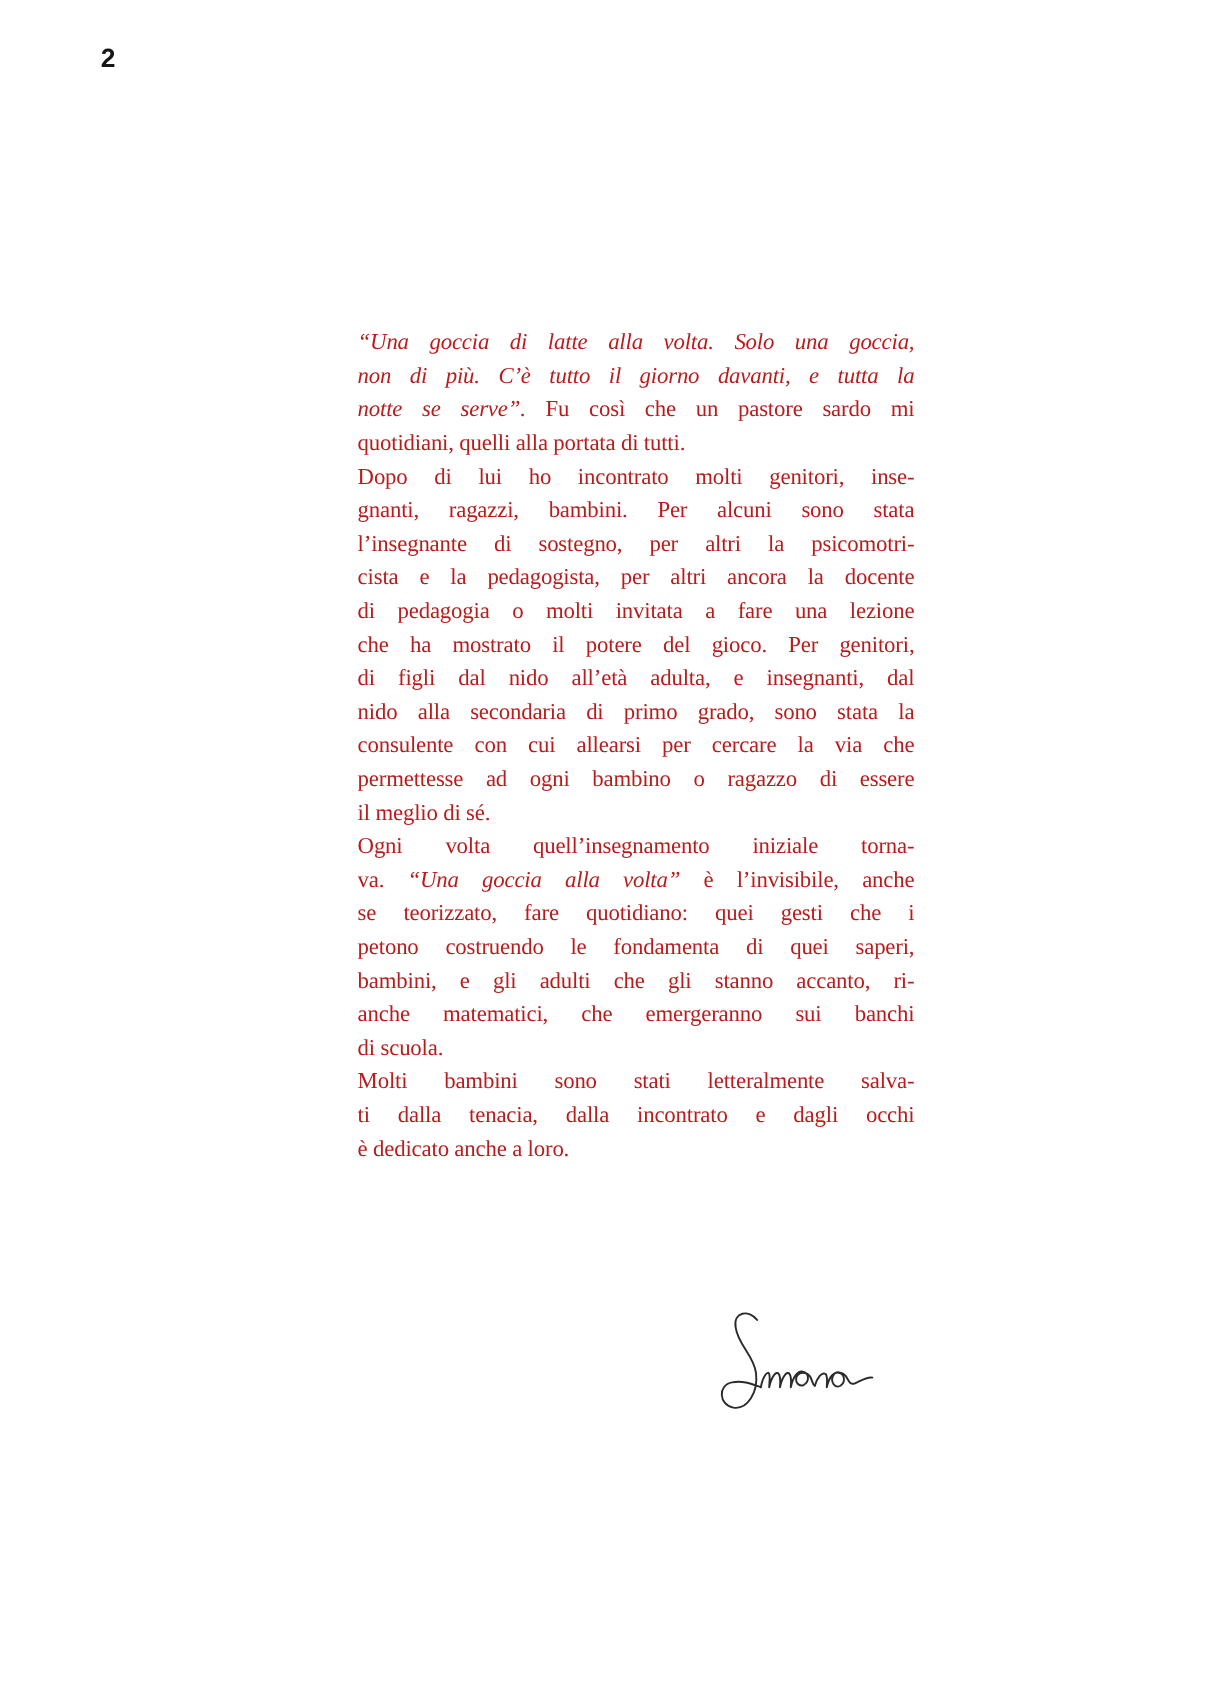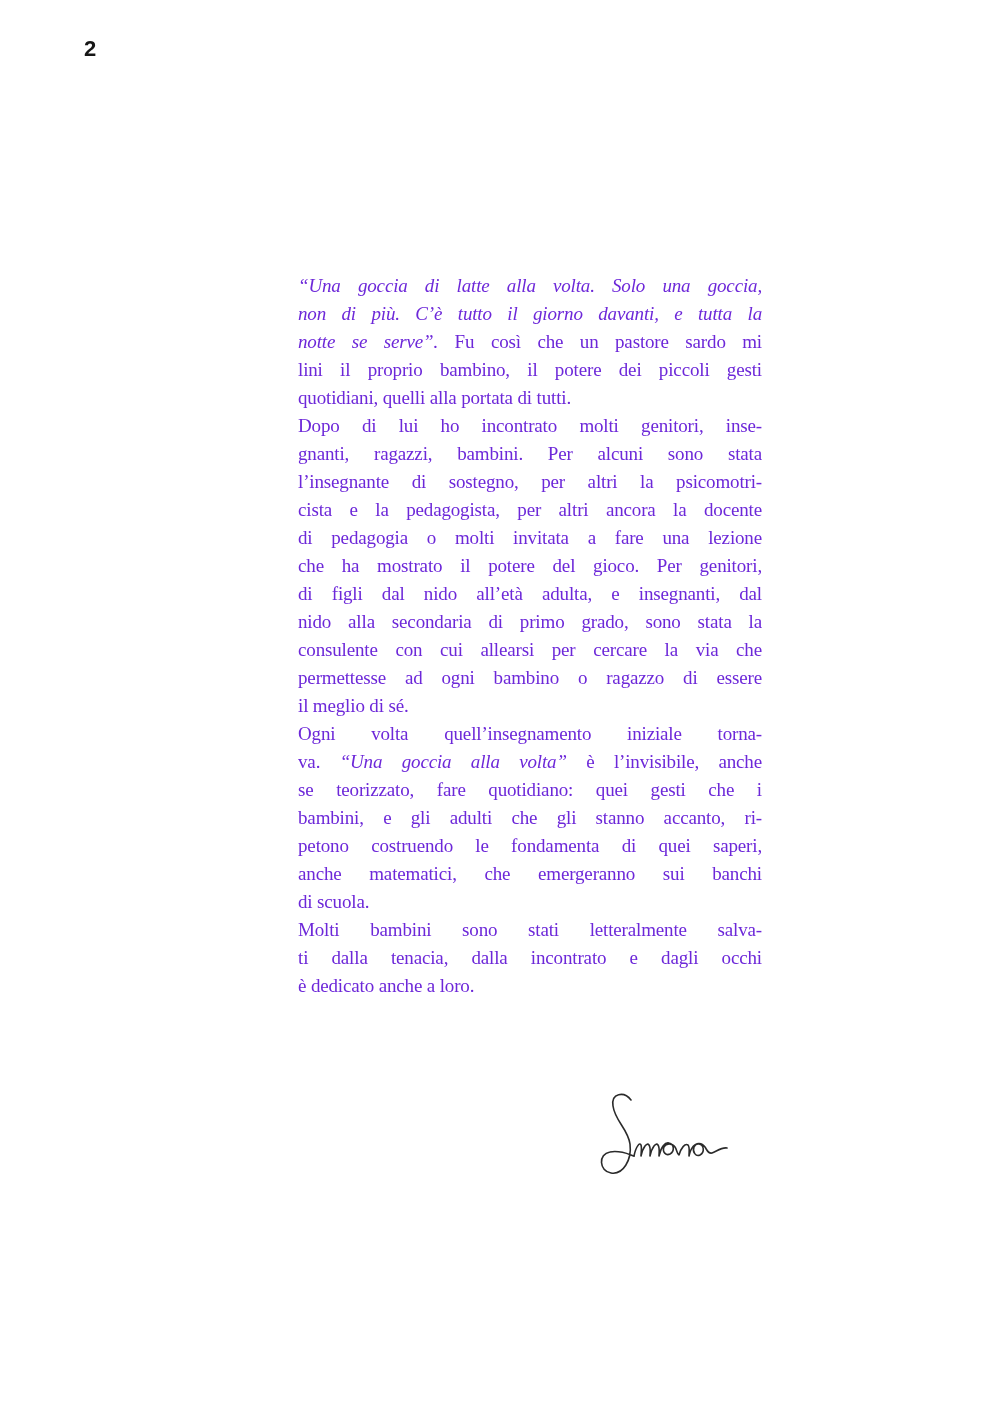--- a/index.html
+++ b/index.html
@@ -27,21 +27,21 @@
   }
   .text-block {
     position: absolute;
     left: 298px;
     top: 272px;
     width: 464px;
     font-size: 19px;
     line-height: 28px;
     letter-spacing: -0.15px;
     text-align: justify;
-    color: #6d28d9;
+    color: #b91c1c;
   }
   .paragraph { margin: 0; padding: 0; }
   
   .tline {
     height: 28px;
     overflow: hidden;
     text-align: justify;
     text-align-last: justify;
   }
   .tline::after {
@@ -76,42 +76,41 @@
 
 <div class="book-page">
 
   <div class="page-number">2</div>
 
   <div class="text-block">
       <div class="paragraph">
         <div class="tline"><span class="it">“Una goccia di latte alla volta. Solo una goccia,</span></div>
         <div class="tline"><span class="it">non di più. C’è tutto il giorno davanti, e tutta la</span></div>
         <div class="tline"><span class="it">notte se serve”.</span><span> Fu così che un pastore sardo mi</span></div>
-        <div class="tline"><span>lini il proprio bambino, il potere dei piccoli gesti</span></div>
         <div class="tline tline-last"><span>quotidiani, quelli alla portata di tutti.</span></div>
       </div>
       <div class="paragraph">
         <div class="tline"><span>Dopo di lui ho incontrato molti genitori, inse-</span></div>
         <div class="tline"><span>gnanti, ragazzi, bambini. Per alcuni sono stata</span></div>
         <div class="tline"><span>l’insegnante di sostegno, per altri la psicomotri-</span></div>
         <div class="tline"><span>cista e la pedagogista, per altri ancora la docente</span></div>
         <div class="tline"><span>di pedagogia o molti invitata a fare una lezione</span></div>
         <div class="tline"><span>che ha mostrato il potere del gioco. Per genitori,</span></div>
         <div class="tline"><span>di figli dal nido all’età adulta, e insegnanti, dal</span></div>
         <div class="tline"><span>nido alla secondaria di primo grado, sono stata la</span></div>
         <div class="tline"><span>consulente con cui allearsi per cercare la via che</span></div>
         <div class="tline"><span>permettesse ad ogni bambino o ragazzo di essere</span></div>
         <div class="tline tline-last"><span>il meglio di sé.</span></div>
       </div>
       <div class="paragraph">
         <div class="tline"><span>Ogni volta quell’insegnamento iniziale torna-</span></div>
         <div class="tline"><span>va. </span><span class="it">“Una goccia alla volta”</span><span> è l’invisibile, anche</span></div>
         <div class="tline"><span>se teorizzato, fare quotidiano: quei gesti che i</span></div>
+        <div class="tline"><span>petono costruendo le fondamenta di quei saperi,</span></div>
         <div class="tline"><span>bambini, e gli adulti che gli stanno accanto, ri-</span></div>
-        <div class="tline"><span>petono costruendo le fondamenta di quei saperi,</span></div>
         <div class="tline"><span>anche matematici, che emergeranno sui banchi</span></div>
         <div class="tline tline-last"><span>di scuola.</span></div>
       </div>
       <div class="paragraph">
         <div class="tline"><span>Molti bambini sono stati letteralmente salva-</span></div>
         <div class="tline"><span>ti dalla tenacia, dalla incontrato e dagli occhi</span></div>
         <div class="tline tline-last"><span>è dedicato anche a loro.</span></div>
       </div>
     </div>
 

